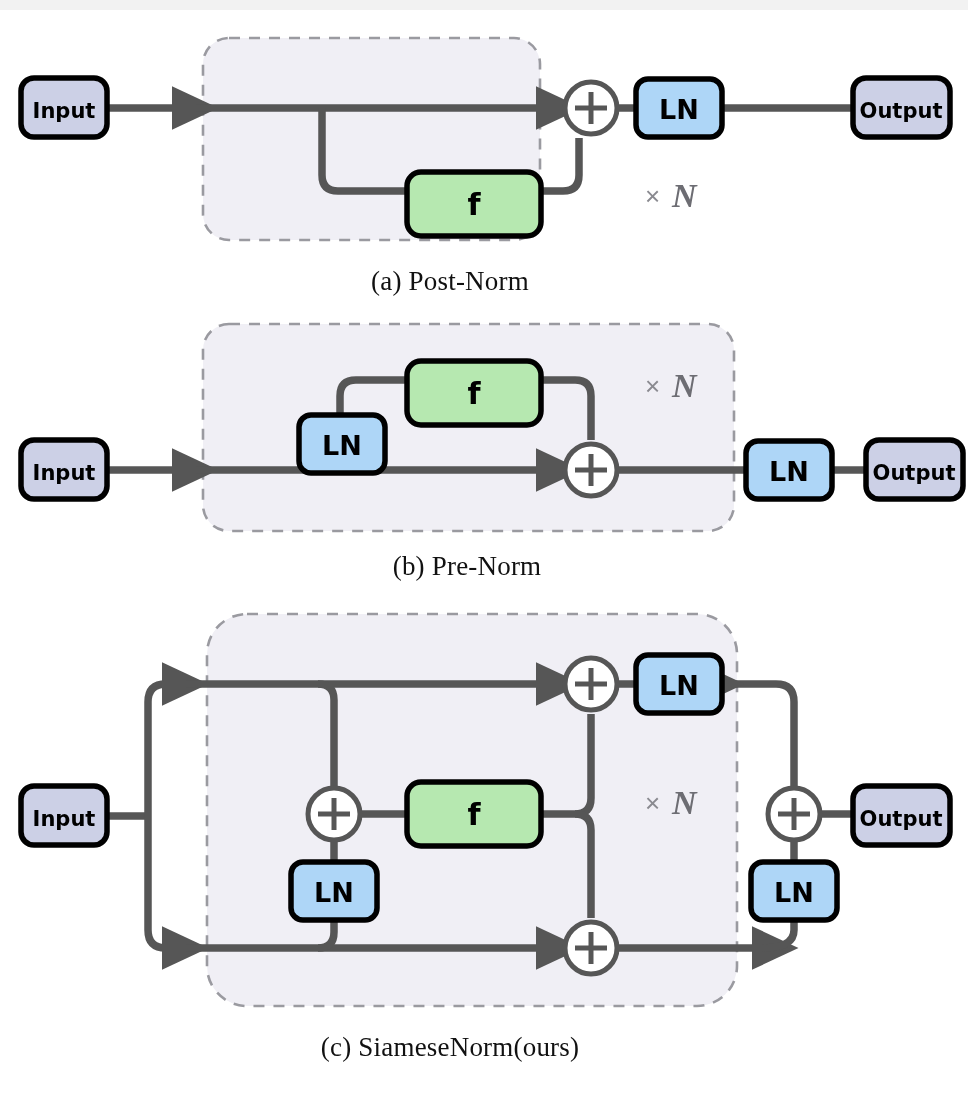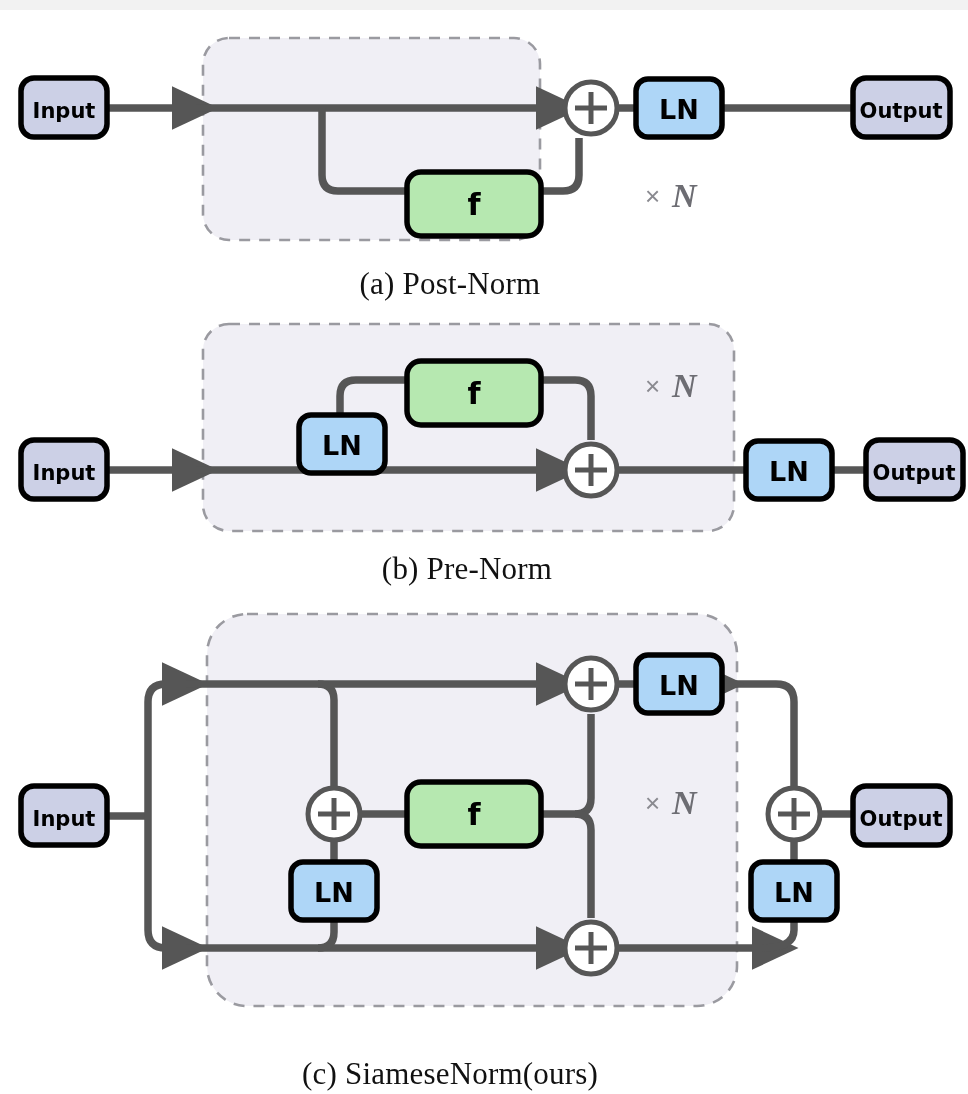--- a/index.html
+++ b/index.html
@@ -6,21 +6,21 @@
   body{
     width:968px;height:1094px;overflow:hidden;
     font-family:"Liberation Sans",sans-serif;
     position:relative;
   }
   .topstrip{position:absolute;left:0;top:0;width:968px;height:10px;background:#f2f2f2;}
   .panel{position:absolute;left:0;width:968px;}
   .cap{
     position:absolute;left:0;width:900px;text-align:center;
     font-family:"Liberation Serif","DejaVu Serif",serif;
-    font-size:31px;color:#111;letter-spacing:.2px;
+    font-size:27px;color:#111;letter-spacing:.2px;
   }
   svg{display:block;}
   .lbl-box{font-family:"DejaVu Sans","Liberation Sans",sans-serif;font-weight:700;}
   .xn-x{font-family:"Liberation Sans",sans-serif;font-size:26px;fill:#8a8a90;}
   .xn-n{font-family:"Liberation Serif","DejaVu Serif",serif;font-style:italic;font-weight:700;font-size:34px;fill:#6d6d73;}
 </style>
 </head>
 <body>
 
 <div class="topstrip"></div>
@@ -221,13 +221,13 @@
     <rect x="853" y="186" width="97" height="59" rx="13" ry="13" fill="#ccd0e6" stroke="#000" stroke-width="5.5"></rect>
     <text class="lbl-box" x="901" y="226" text-anchor="middle" font-size="21" fill="#000">Output</text>
   </g>
 
   <g>
     <text class="xn-x" x="645" y="212">×</text>
     <text class="xn-n" x="672" y="214">N</text>
   </g>
 </svg>
 </div>
-<div class="cap" style="top:1032px;margin-top:24px;">(c) SiameseNorm(ours)</div>
+<div class="cap" style="top:1032px;">(c) SiameseNorm(ours)</div>
 
 </body></html>

